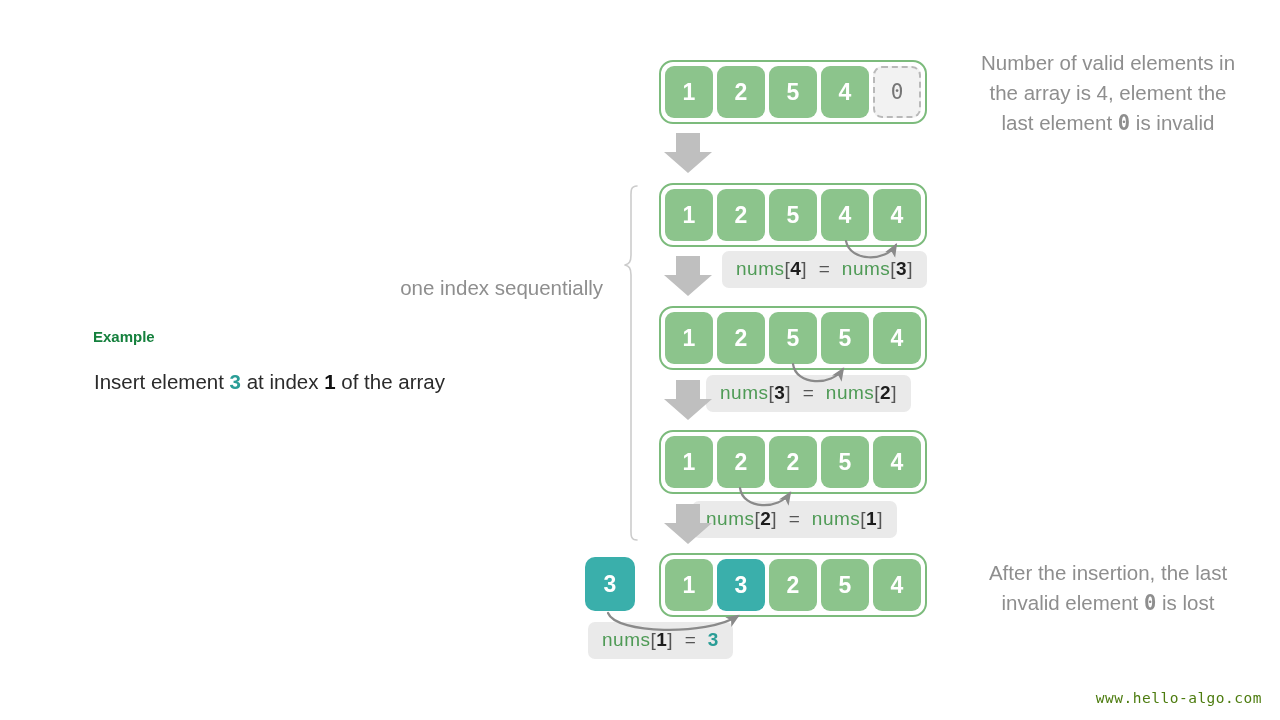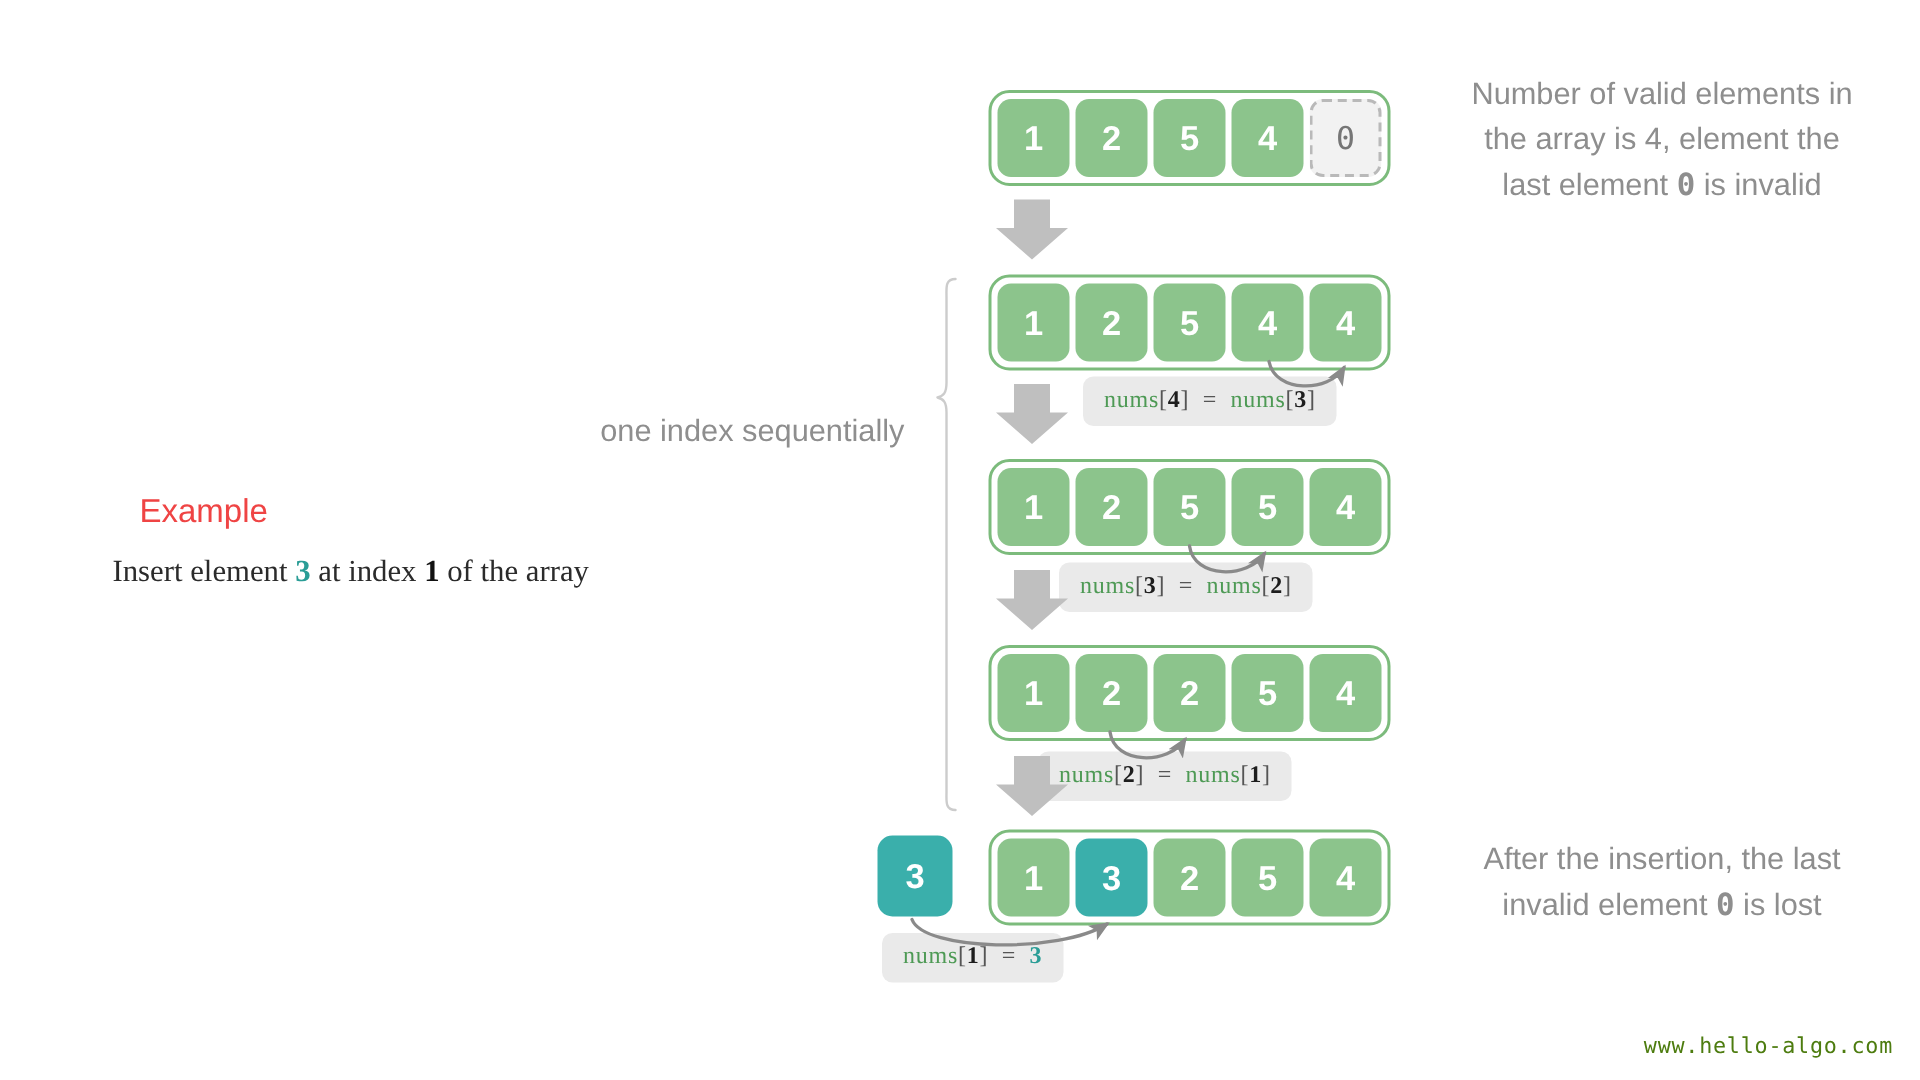--- a/index.html
+++ b/index.html
@@ -63,22 +63,22 @@
     font-weight: 600;
     display: flex; align-items: center; justify-content: center;
   }
 
   
   .code-label {
     position: absolute;
     background: #eaeaea;
     border-radius: 7px;
     padding: 7px 14px 8px 14px;
-    font-family: Liberation Serif, serif;
-    font-size: 16px;
+    font-family: Liberation Sans, sans-serif;
+    font-size: 19px;
     white-space: pre;
     color: #3a3a3a;
     letter-spacing: 0.5px;
   }
   .code-label .v { color: #4e9a55; }
   .code-label .b { color: #555555; }
   .code-label .n { color: #1d1d1d; font-weight: bold; }
   .code-label .eq { color: #555555; }
   .code-label .t { color: #2a9d96; font-weight: bold; }
 
@@ -92,23 +92,23 @@
   .note .mono0 {
     font-family: "DejaVu Sans Mono", monospace;
     font-weight: bold;
     color: #8e8e8e;
   }
   .note.right-align { text-align: center; }
   .note.left-note { text-align: right; }
 
   .example-title {
     position: absolute;
-    font-size: 22px;
-    font-weight: normal;
-    color: #ef4444;
+    font-size: 15px;
+    font-weight: bold;
+    color: #15803d;
   }
   .example-desc {
     position: absolute;
     font-size: 20.5px;
     color: #2b2b2b;
   }
   .example-desc .teal-b { color: #2a9d96; font-weight: bold; }
   .example-desc .bk-b { color: #111111; font-weight: bold; }
 
   .watermark {
@@ -127,21 +127,21 @@
     pointer-events: none;
   }
 </style>
 </head>
 <body>
 
 <div class="stage">
 
   <div class="example-title" style="left:93px; top:328px;">Example</div>
 
-  <div class="example-desc" style="left:75px; top:370px;font-family:Liberation Serif, serif;"><span>Insert element </span><span class="teal-b">3</span><span> at index </span><span class="bk-b">1</span><span> of the array</span></div>
+  <div class="example-desc" style="left:94px; top:370px;"><span>Insert element </span><span class="teal-b">3</span><span> at index </span><span class="bk-b">1</span><span> of the array</span></div>
 
   <div class="note right-align" style="left:953px; top:48px; width:310px;"><span>Number of valid elements in</span><br><span>the array is 4, element the</span><br><span>last element </span><span class="mono0">0</span><span> is invalid</span></div>
 
   <div class="note left-note" style="left:300px; top:243px; width:303px;"><br><span>one index sequentially</span></div>
 
   <div class="note right-align" style="left:953px; top:558px; width:310px;"><span>After the insertion, the last</span><br><span>invalid element </span><span class="mono0">0</span><span> is lost</span></div>
 
   <div class="array-wrap" id="row-initial" style="left:659px; top:60px;">
       <div class="cell">1</div>
       <div class="cell">2</div>

